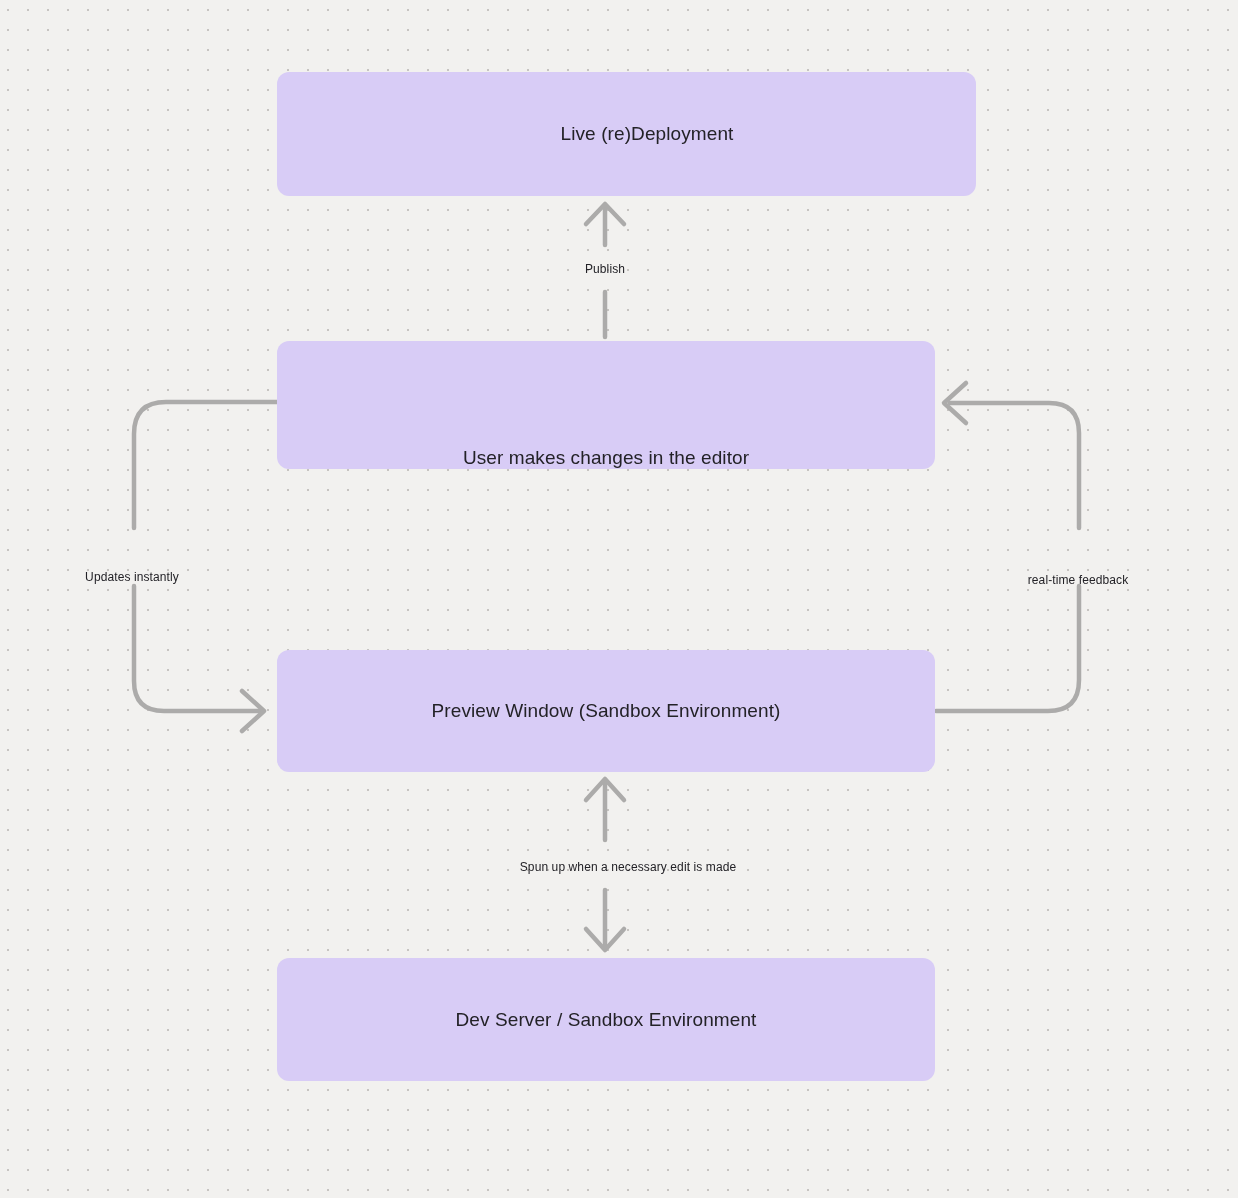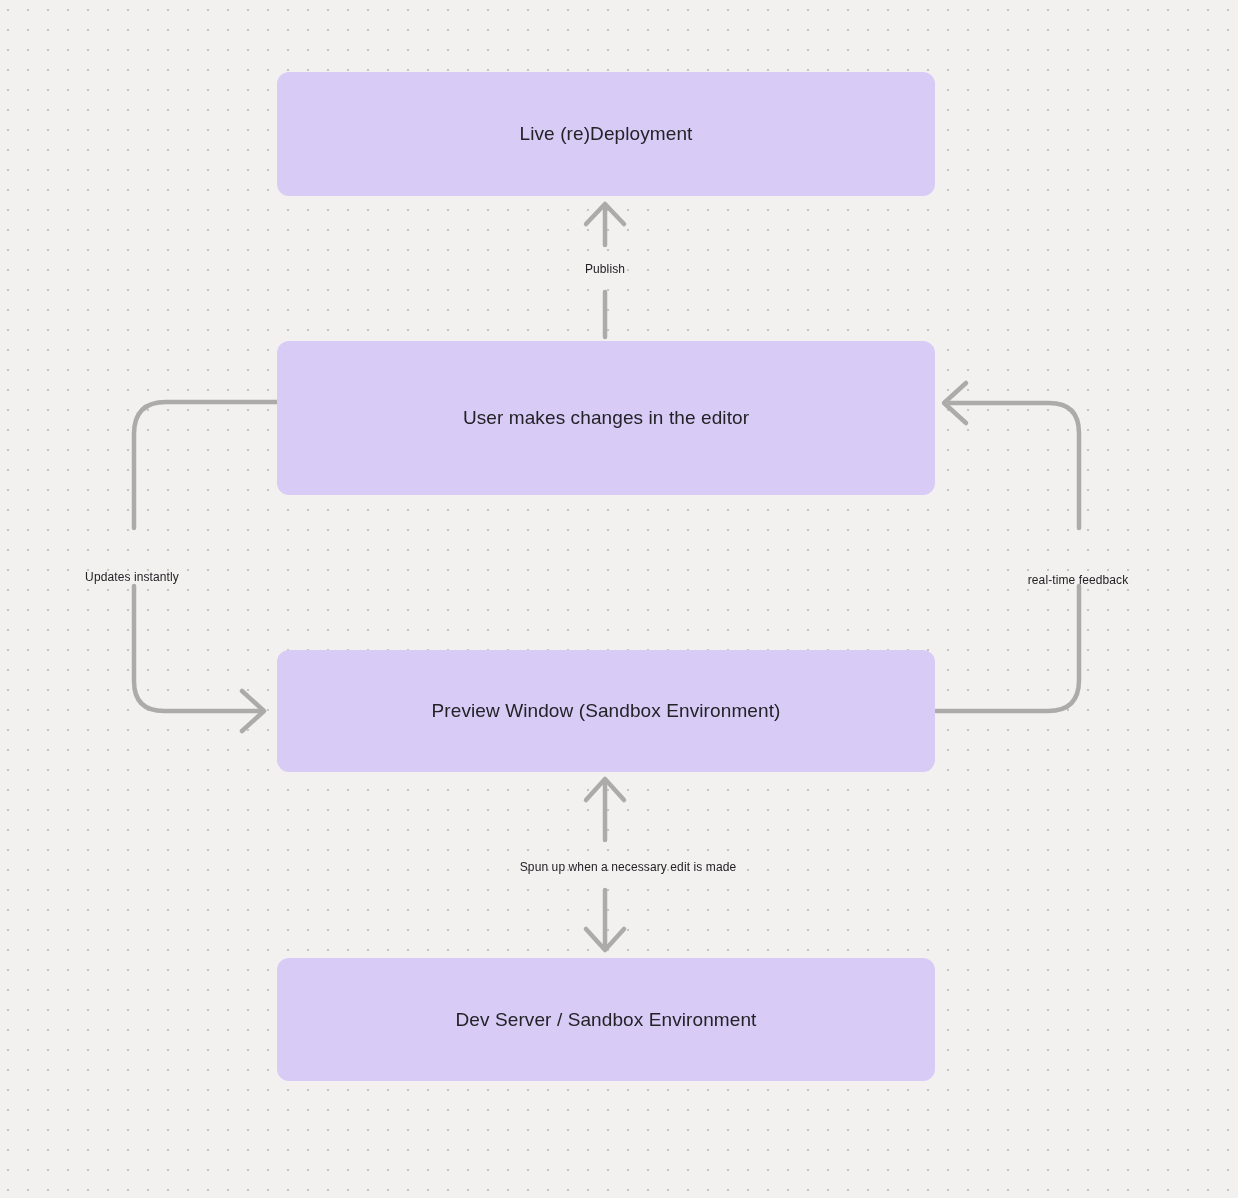--- a/index.html
+++ b/index.html
@@ -44,22 +44,22 @@
     background: #d8ccf6;
     border-radius: 12px;
     display: flex;
     align-items: center;
     justify-content: center;
     font-size: 19px;
     color: #232227;
     letter-spacing: 0.1px;
     cursor: default;
   }
-  .node-live    { top: 72px;  height: 124px; }
-  .node-editor  { top: 341px; height: 154px; }
+  .node-live    { top: 72px;  height: 124px; padding-left: 41px; }
+  .node-editor  { top: 341px; height: 128px; align-items: flex-end; }
   .node-preview { top: 650px; height: 122px; }
   .node-dev     { top: 958px; }
   .edge-label {
     position: absolute;
     transform: translate(-50%, -50%);
     font-size: 12px;
     color: #232227;
     white-space: nowrap;
     letter-spacing: 0.1px;
   }

